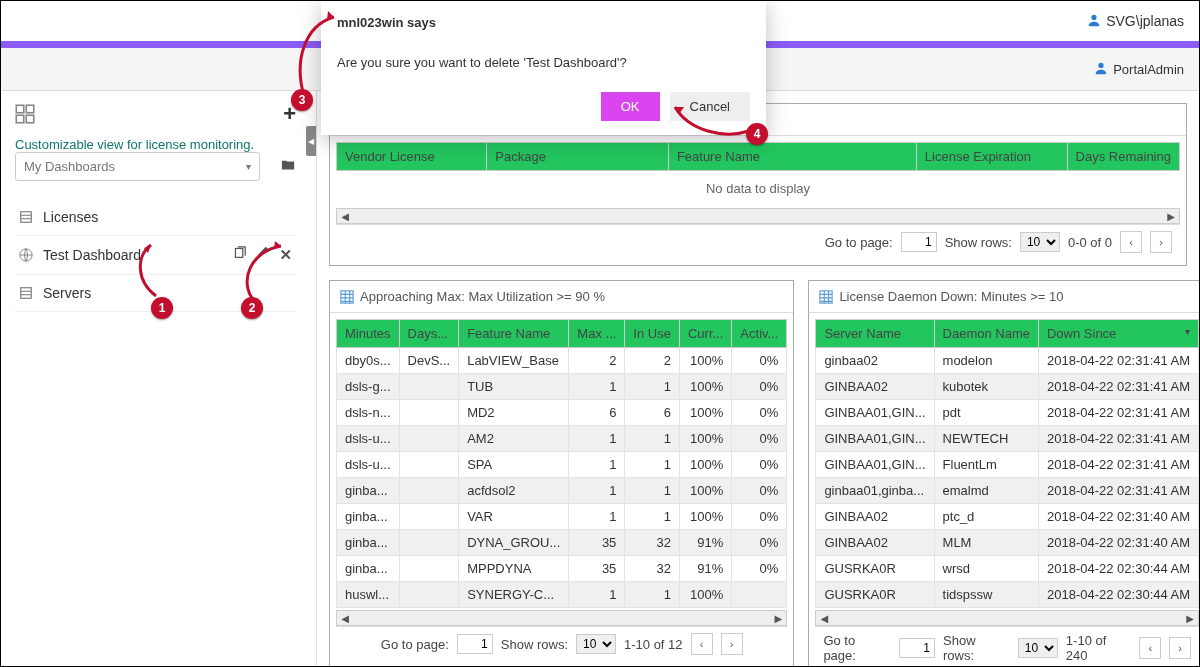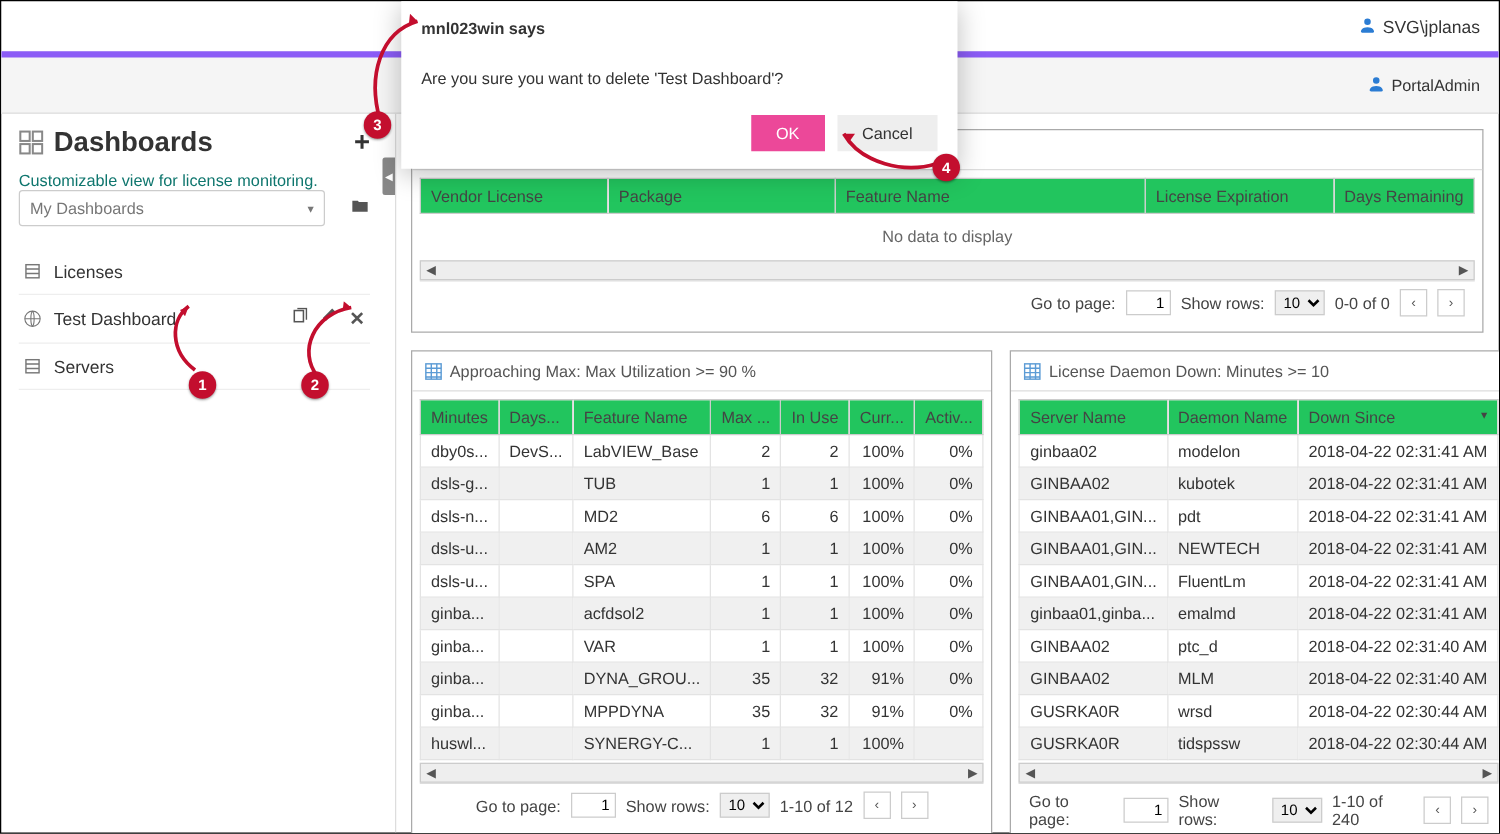--- a/index.html
+++ b/index.html
@@ -1,20 +1,20 @@
 <!DOCTYPE html>
 <html><head>
 <meta charset="utf-8">
 <style>
 * { box-sizing: border-box; margin: 0; padding: 0; }
 body { font-family: "Segoe UI", Arial, sans-serif; font-size: 13px; color: #333; background: #fff; width: 1200px; height: 667px; overflow: hidden; position: relative; border: 1px solid #000; }
 .top-bar { height: 40px; display: flex; justify-content: flex-end; align-items: center; padding: 0 15px; gap: 6px; color: #333; font-size: 14px; }
 .user-badge { display: flex; align-items: center; gap: 5px; margin-left: 20px; }
 .user-icon { color: #2b7cd3; font-size: 14px; }
-.second-bar { height: 50px; display: flex; justify-content: flex-end; align-items: center; padding: 0 15px; background: #f5f5f5; border-top: 5px solid #8b5cf6; border-bottom: 1px solid #ddd; }
+.second-bar { height: 50px; display: flex; justify-content: flex-end; align-items: center; padding: 0 15px; background: #f5f5f5; border-top: 7px solid #8b5cf6; border-bottom: 1px solid #ddd; }
 .main-layout { display: flex; height: calc(100% - 90px); }
 .sidebar { width: 316px; padding: 10px 20px 10px 14px; border-right: 1px solid #ddd; position: relative; }
 .collapse-handle { position: absolute; right: 0; top: 35px; width: 10px; height: 30px; background: #888; border-radius: 2px 0 0 2px; display: flex; align-items: center; justify-content: center; color: #fff; font-size: 8px; cursor: pointer; }
 .sidebar-header { display: flex; align-items: center; justify-content: space-between; margin-bottom: 10px; }
 .sidebar-title { font-size: 22px; font-weight: bold; display: flex; align-items: center; gap: 8px; }
 .sidebar-subtitle { color: #0f766e; font-size: 13px; }
 .dashboard-select-row { display: flex; align-items: center; gap: 20px; margin-bottom: 18px; }
 .dashboard-select { flex: 1; border: 1px solid #ccc; border-radius: 3px; padding: 6px 8px; color: #777; font-size: 13px; display: flex; justify-content: space-between; align-items: center; cursor: pointer; }
 .sidebar-list { list-style: none; }
 .sidebar-item { display: flex; align-items: center; padding: 10px 4px; border-bottom: 1px solid #eee; font-size: 14px; cursor: pointer; position: relative; }
@@ -38,21 +38,21 @@
 .h-scrollbar .arrow.right { right: 0; }
 .pager { display: flex; align-items: center; justify-content: flex-end; gap: 8px; padding: 6px 8px; font-size: 13px; color: #444; border-top: 1px solid #ddd; flex-wrap: nowrap; }
 .pager input.page-num { width: 36px; text-align: right; border: 1px solid #ccc; padding: 2px 4px; font-size: 12px; }
 .pager select { border: 1px solid #ccc; padding: 1px 2px; font-size: 12px; }
 .pager .nav-btn { border: 1px solid #ccc; width: 22px; height: 22px; display: inline-flex; align-items: center; justify-content: center; background: #fff; cursor: pointer; font-size: 11px; color: #555; }
 .dialog { position: absolute; top: 0; left: 320px; width: 445px; background: #fff; box-shadow: 0 4px 20px rgba(0,0,0,0.25); padding: 14px 16px 14px 16px; z-index: 200; }
 .dialog-title { font-weight: bold; font-size: 13px; margin-bottom: 25px; }
 .dialog-msg { font-size: 13px; margin-bottom: 22px; color: #333; }
 .dialog-actions { display: flex; justify-content: flex-end; gap: 10px; }
 .btn { padding: 7px 20px; font-size: 13px; border: none; cursor: pointer; }
-.btn-primary { background: #ec4899; color: #fff; }
+.btn-primary { background: #d946ef; color: #fff; }
 .btn-secondary { background: #eee; color: #333; }
 .annotation-marker { position: absolute; width: 22px; height: 22px; border-radius: 50%; background: #c30e2e; color: #fff; font-weight: bold; font-size: 12px; display: flex; align-items: center; justify-content: center; z-index: 300; box-shadow: 0 1px 2px rgba(0,0,0,0.4); }
 .annotation-arrow { position: absolute; z-index: 250; pointer-events: none; }
 .grid-icon { display: inline-flex; color: #888; }
 .plus-icon { font-size: 22px; font-weight: bold; color: #333; cursor: pointer; }
 .folder-icon { color: #555; font-size: 14px; }
 .chev { font-size: 10px; color: #777; }
 </style>
 </head>
 <body>
@@ -86,21 +86,20 @@
     <div class="sidebar-header">
       <div class="sidebar-title">
         <span class="grid-icon">
           <svg width="20" height="20" viewBox="0 0 16 16" fill="none" stroke="currentColor" stroke-width="1.3">
               <rect x="1" y="1" width="6" height="6"></rect>
               <rect x="9" y="1" width="6" height="6"></rect>
               <rect x="1" y="9" width="6" height="6"></rect>
               <rect x="9" y="9" width="6" height="6"></rect>
             </svg>
         </span>
-        <span>Dashboards</span>
       </div>
       <span class="plus-icon">+</span>
     </div>
     <div class="sidebar-subtitle">Customizable view for license monitoring.</div>
     <div class="dashboard-select-row">
       <div class="dashboard-select">
         <span>My Dashboards</span>
         <span class="chev">▾</span>
       </div>
       <span class="folder-icon">

